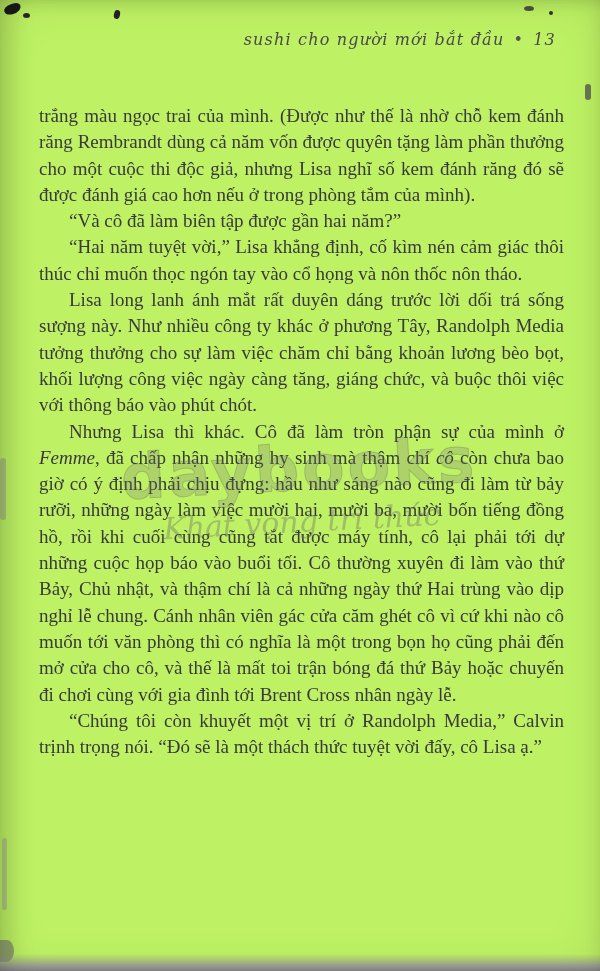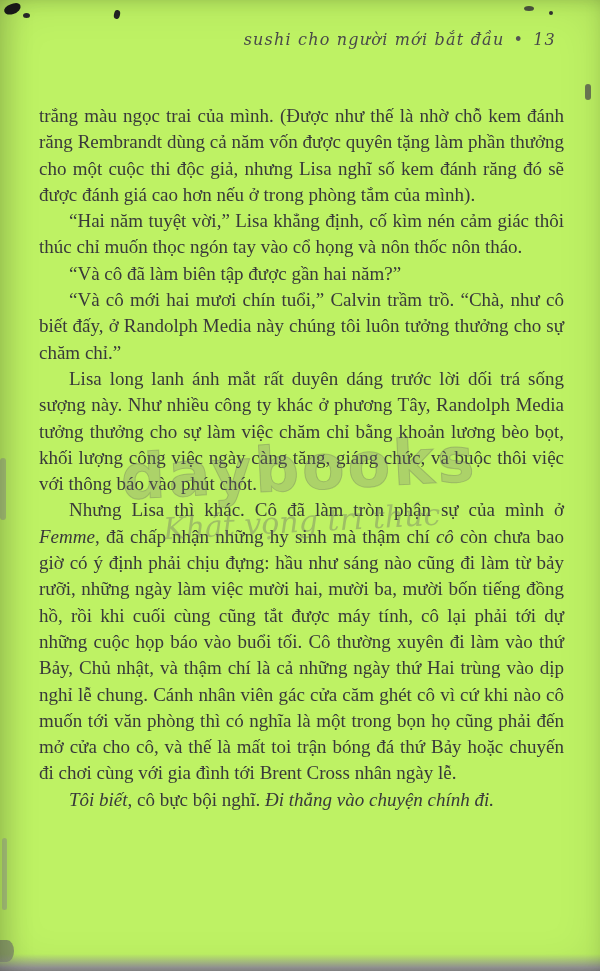--- a/index.html
+++ b/index.html
@@ -70,26 +70,25 @@
 <body>
 
 <div class="page">
 
   <div class="header">
     <span>sushi cho người mới bắt đầu</span><span class="dot">•</span><span>13</span>
   </div>
 
   <div class="text-block">
       <p><span>trắng màu ngọc trai của mình. (Được như thế là nhờ chỗ kem đánh răng Rembrandt dùng cả năm vốn được quyên tặng làm phần thưởng cho một cuộc thi độc giả, nhưng Lisa nghĩ số kem đánh răng đó sẽ được đánh giá cao hơn nếu ở trong phòng tắm của mình).</span></p>
+      <p class="indent"><span>“Và cô đã làm biên tập được gần hai năm?”</span></p>
       <p class="indent"><span>“Hai năm tuyệt vời,” Lisa khẳng định, cố kìm nén cảm giác thôi thúc chỉ muốn thọc ngón tay vào cổ họng và nôn thốc nôn tháo.</span></p>
-      <p class="indent"><span>“Và cô đã làm biên tập được gần hai năm?”</span></p>
-      <p class="indent"><span>“Và cô mới hai mươi chín tuổi,” Calvin trầm trồ. “Chà, như cô biết đấy, ở Randolph Media này chúng tôi luôn tưởng thưởng cho sự chăm chỉ.”</span></p>
       <p class="indent"><span>Lisa long lanh ánh mắt rất duyên dáng trước lời dối trá sống sượng này. Như nhiều công ty khác ở phương Tây, Randolph Media tưởng thưởng cho sự làm việc chăm chỉ bằng khoản lương bèo bọt, khối lượng công việc ngày càng tăng, giáng chức, và buộc thôi việc với thông báo vào phút chót.</span></p>
       <p class="indent"><span>Nhưng Lisa thì khác. Cô đã làm tròn phận sự của mình ở </span><em>Femme</em><span>, đã chấp nhận những hy sinh mà thậm chí </span><em>cô</em><span> còn chưa bao giờ có ý định phải chịu đựng: hầu như sáng nào cũng đi làm từ bảy rưỡi, những ngày làm việc mười hai, mười ba, mười bốn tiếng đồng hồ, rồi khi cuối cùng cũng tắt được máy tính, cô lại phải tới dự những cuộc họp báo vào buổi tối. Cô thường xuyên đi làm vào thứ Bảy, Chủ nhật, và thậm chí là cả những ngày thứ Hai trùng vào dịp nghỉ lễ chung. Cánh nhân viên gác cửa căm ghét cô vì cứ khi nào cô muốn tới văn phòng thì có nghĩa là một trong bọn họ cũng phải đến mở cửa cho cô, và thế là mất toi trận bóng đá thứ Bảy hoặc chuyến đi chơi cùng với gia đình tới Brent Cross nhân ngày lễ.</span></p>
-      <p class="indent"><em>Tôi biết</em><span>, cô bực bội nghĩ. </span><em>Đi thẳng vào chuyện chính đi.</em></p>
+      <p class="indent"><span>“Chúng tôi còn khuyết một vị trí ở Randolph Media,” Calvin trịnh trọng nói. “Đó sẽ là một thách thức tuyệt vời đấy, cô Lisa ạ.”</span></p>
     </div>
 
   <div class="watermark">
     <span class="wm1">daybooks</span>
     <span class="wm2">Khát vọng tri thức</span>
   </div>
 
   <div class="artifact a1"></div>
   <div class="artifact a2"></div>
   <div class="artifact a3"></div>

